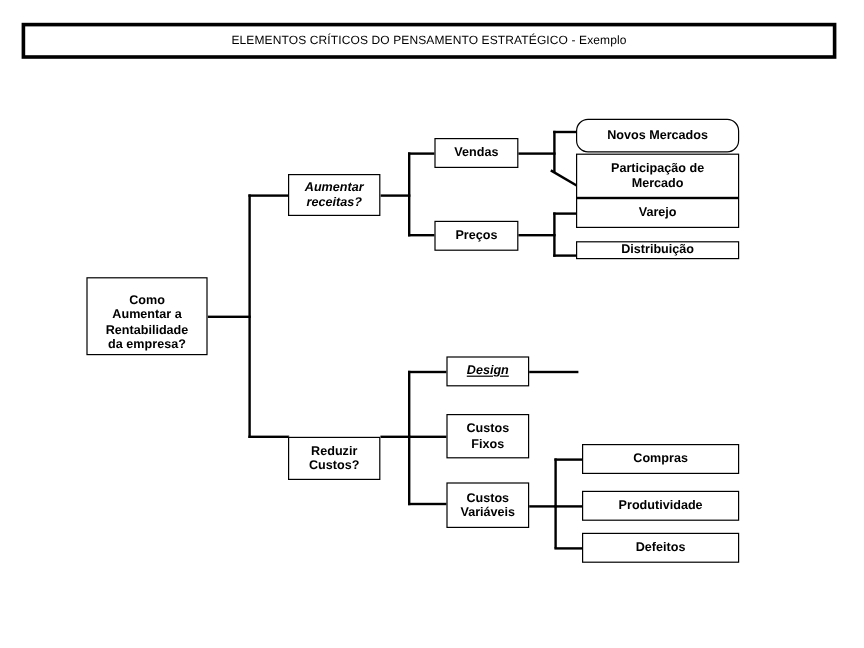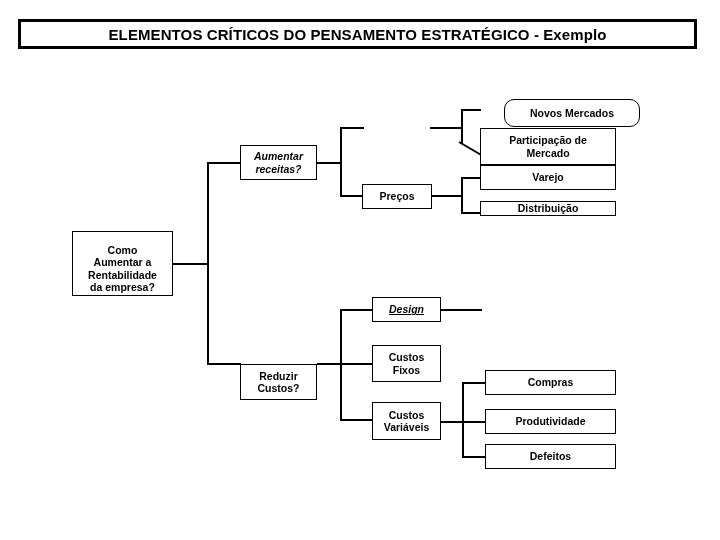--- a/index.html
+++ b/index.html
@@ -23,22 +23,22 @@
     width: 679px;
     height: 30px;
     border: 3px solid #000000;
     background: #ffffff;
     box-sizing: border-box;
     display: flex;
     align-items: center;
     justify-content: center;
   }
   #title-text {
-    font-size: 15px;
-    font-weight: bold;
+    font-size: 10px;
+    font-weight: normal;
     color: #000000;
     white-space: nowrap;
     letter-spacing: 0.1px;
   }
   
   .node {
     position: absolute;
     border: 1.6px solid #000000;
     background: #ffffff;
     box-sizing: border-box;
@@ -124,40 +124,43 @@
   <div class="node cond two-line" style="left:240px; top:145px; width:77px; height:35px;font-style:italic;">
     <span class="label">Aumentar
 receitas?</span>
   </div>
 
   <div class="node cond two-line" style="left:240px; top:364px; width:77px; height:36px;">
     <span class="label">Reduzir
 Custos?</span>
   </div>
 
+  <div class="node" style="left:362px; top:115px; width:70px; height:25px;">
+    <span class="label">Vendas</span>
+  </div>
 
   <div class="node" style="left:362px; top:184px; width:70px; height:25px;">
     <span class="label">Preços</span>
   </div>
 
   <div class="node italic" style="left:372px; top:297px; width:69px; height:25px;text-decoration:underline;">
     <span class="label">Design</span>
   </div>
 
   <div class="node two-line" style="left:372px; top:345px; width:69px; height:37px;">
     <span class="label">Custos
 Fixos</span>
   </div>
 
   <div class="node two-line" style="left:372px; top:402px; width:69px; height:38px;">
     <span class="label">Custos
 Variáveis</span>
   </div>
 
-  <div class="node" style="left:504px; top:99px; width:136px; height:28px;border-radius:10px;">
+  <div class="node" style="left:480px; top:99px; width:136px; height:28px;border-radius:10px;">
     <span class="label">Novos Mercados</span>
   </div>
 
   <div class="node two-line" style="left:480px; top:128px; width:136px; height:37px;">
     <span class="label">Participação de
 Mercado</span>
   </div>
 
   <div class="node" style="left:480px; top:165px; width:136px; height:25px;">
     <span class="label">Varejo</span>

